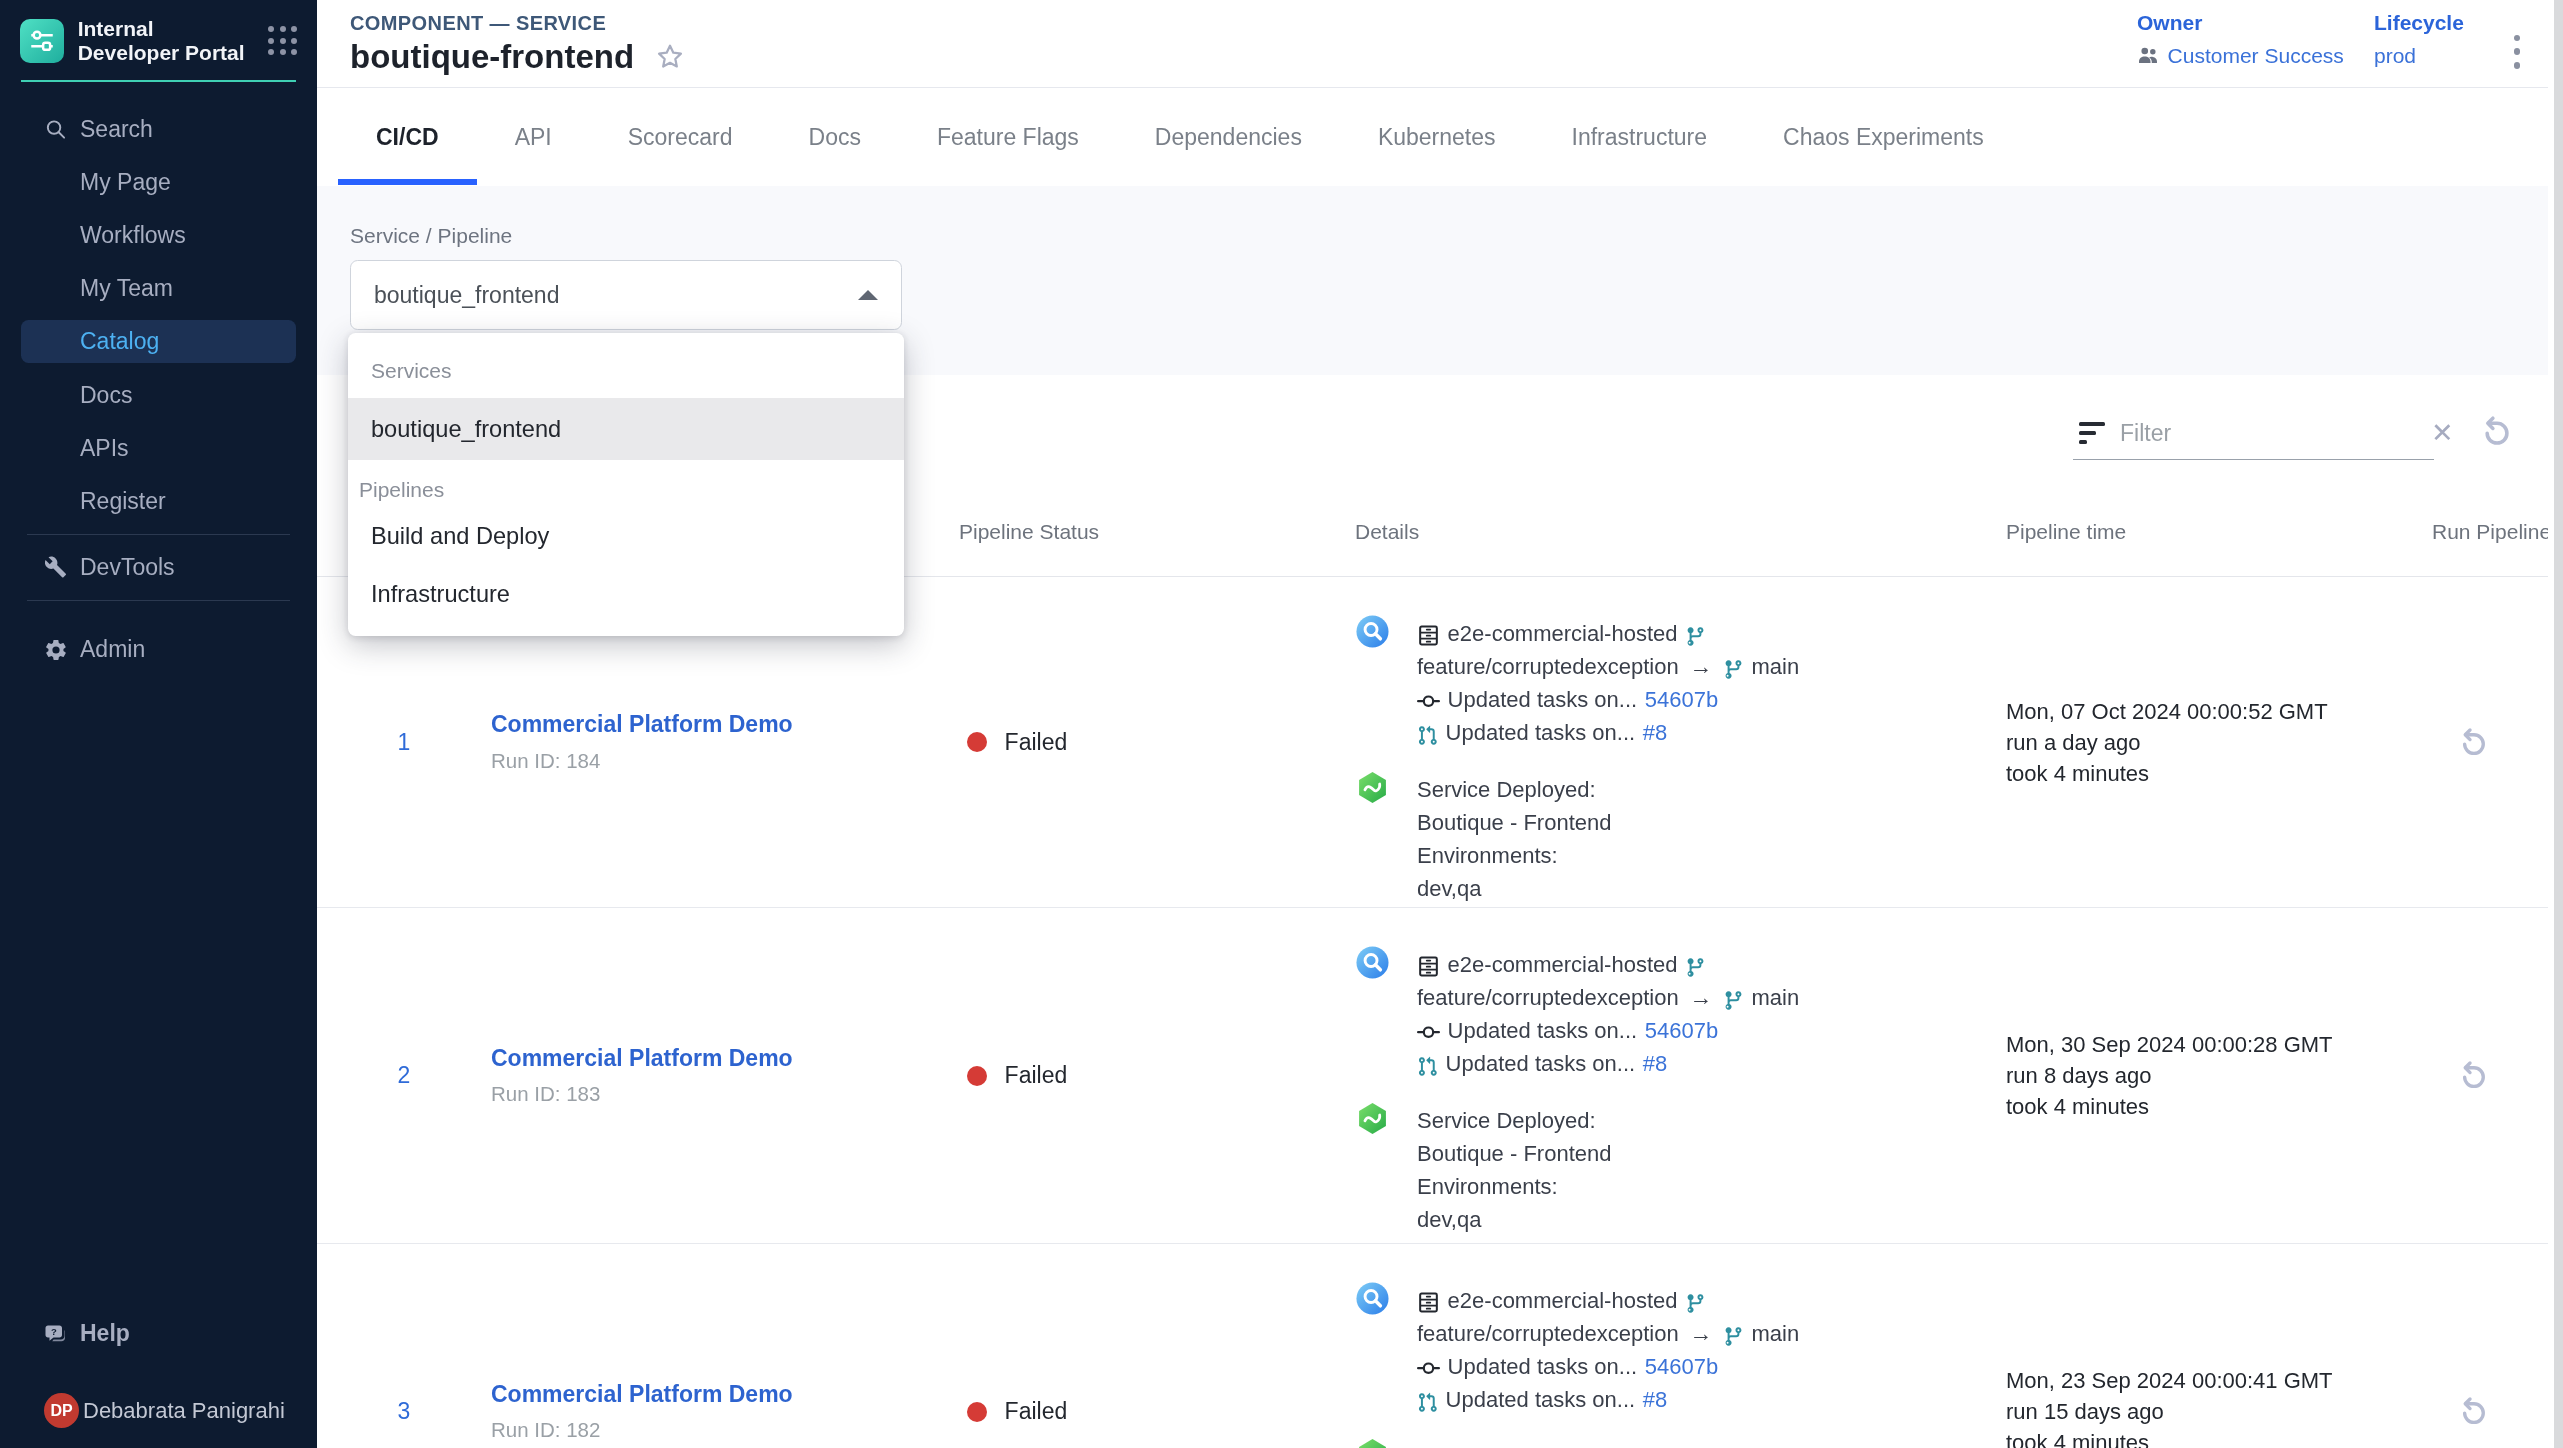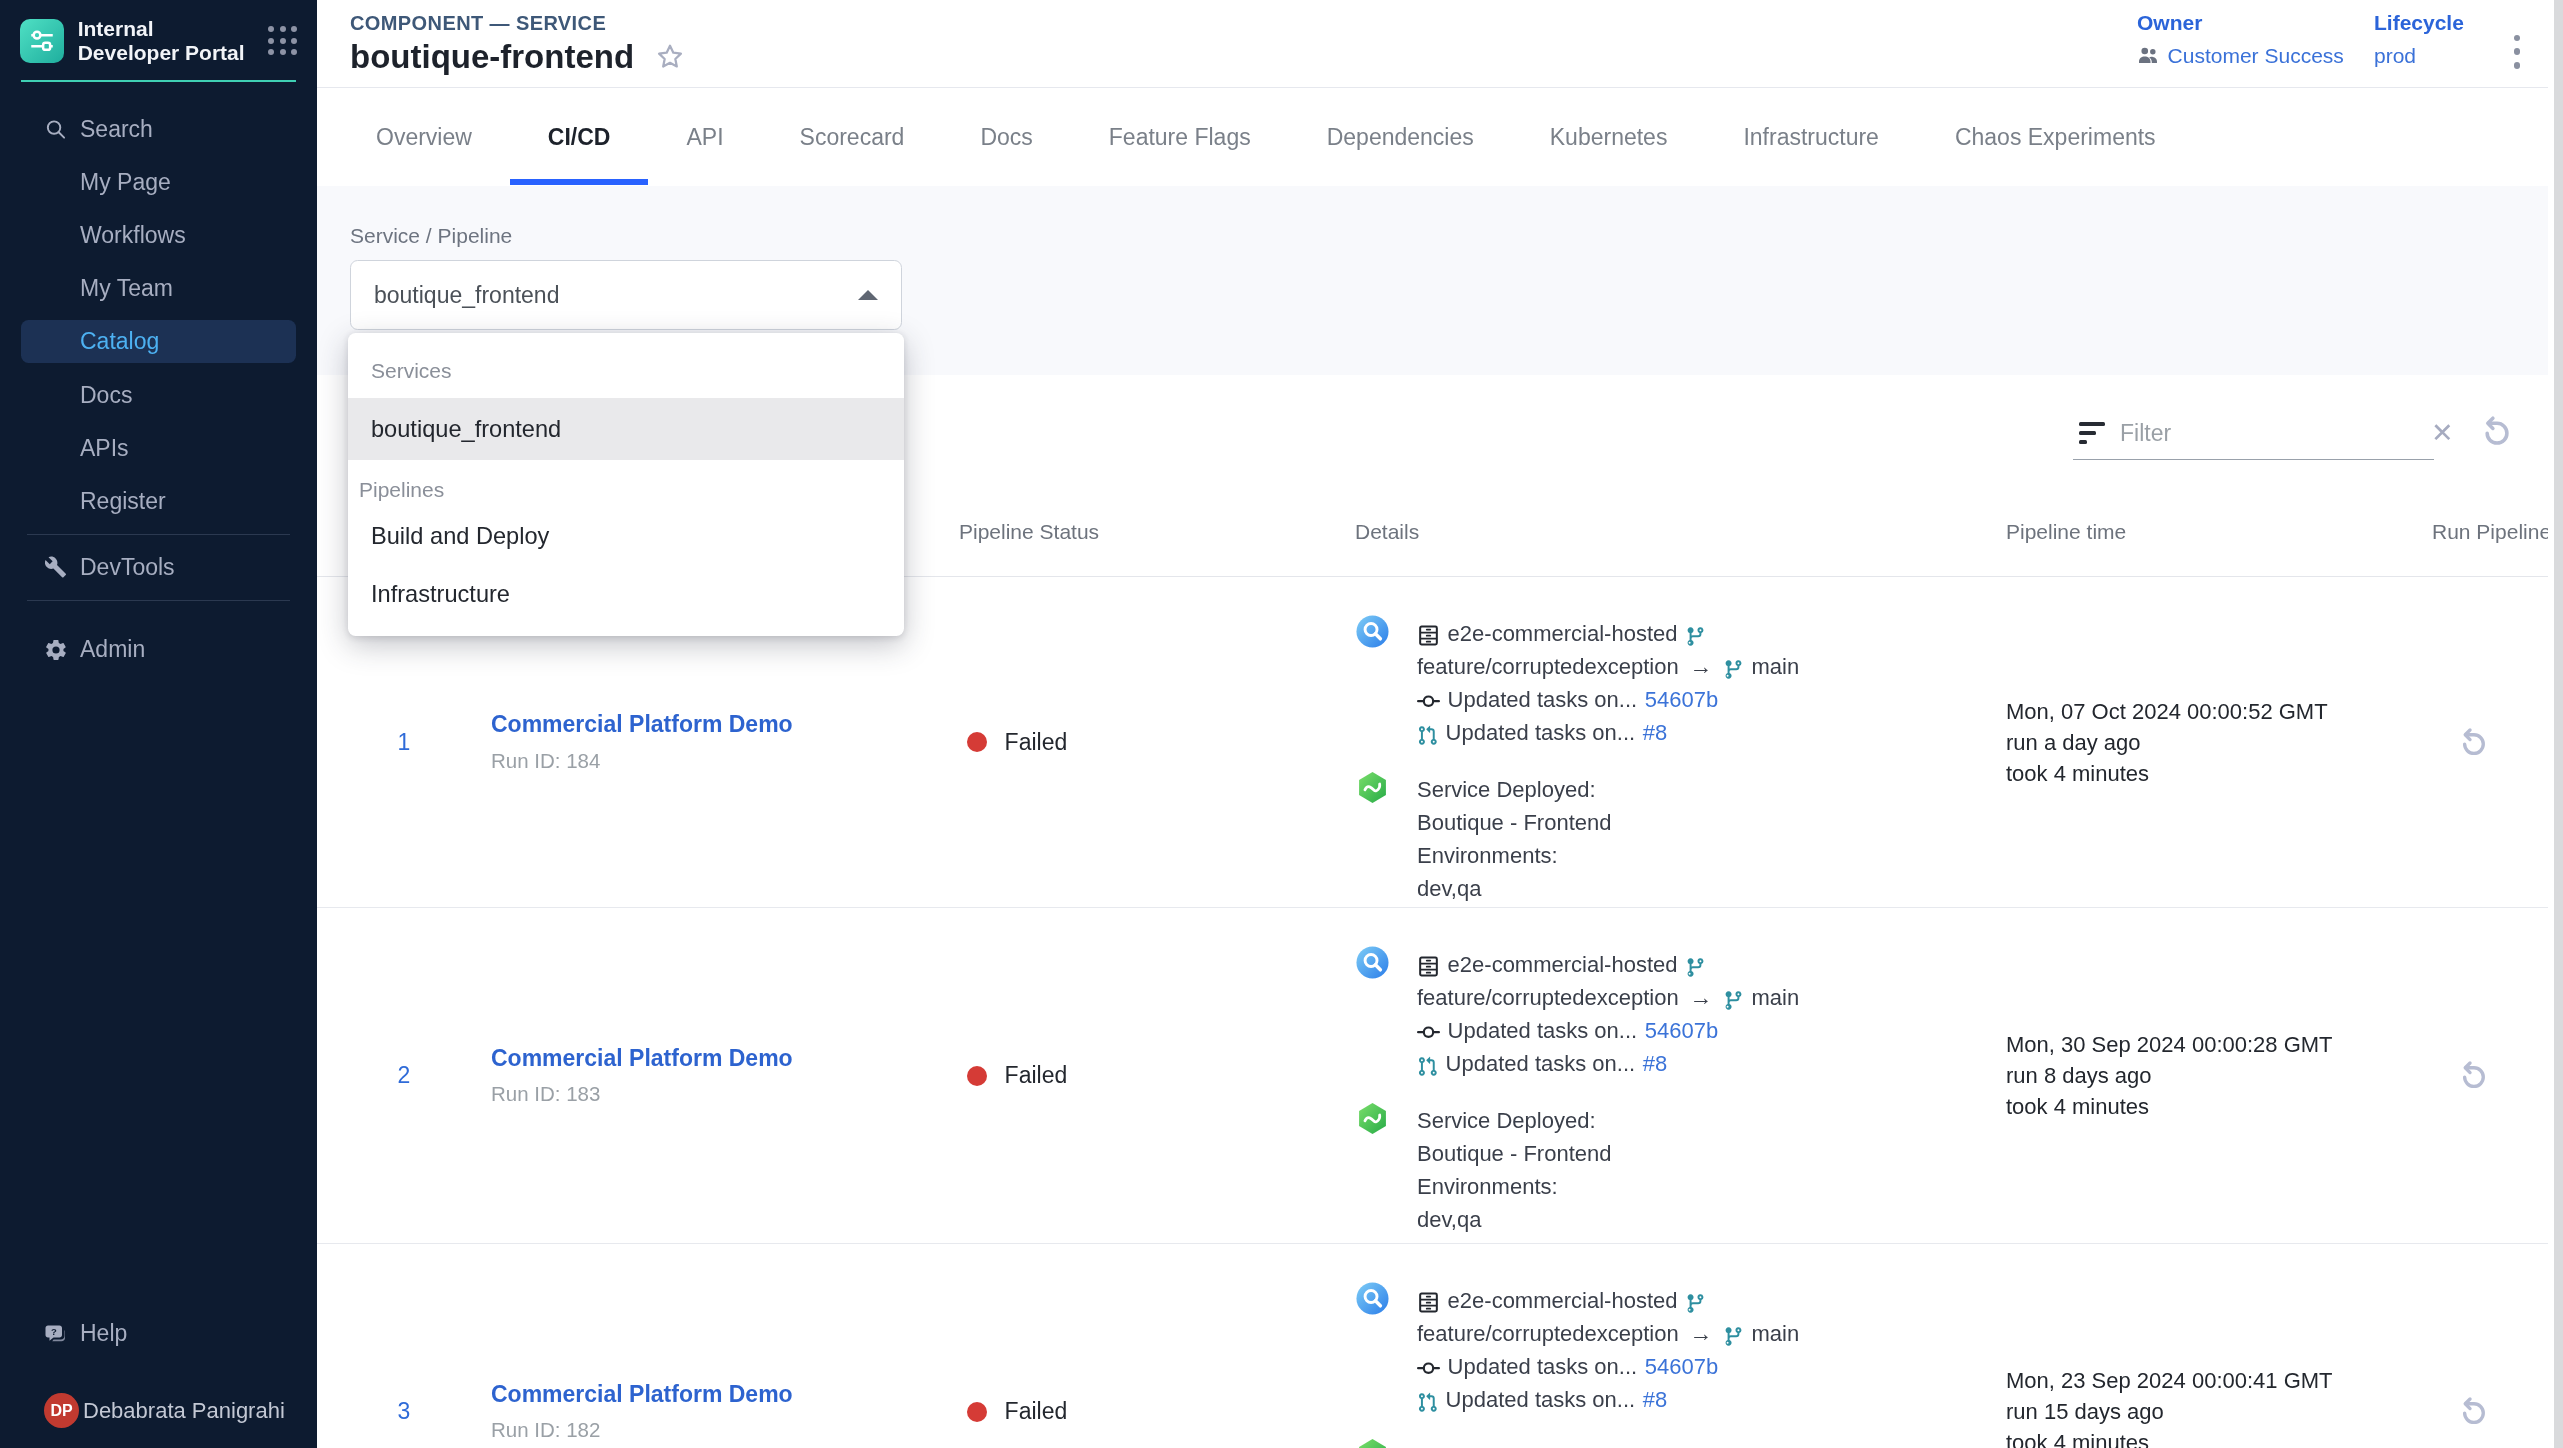--- a/index.html
+++ b/index.html
@@ -19,21 +19,21 @@
   .teal-line { height:2.3px; background:#3fd0b4; margin:0 21px; }
   .nav { padding-top:21px; }
   .s-item { height:53px; display:flex; align-items:center; padding-left:80px; position:relative;
     font-size:23px; color:#a7aec1; cursor:pointer; }
   .s-item .ico { position:absolute; left:44px; top:50%; transform:translateY(-50%); color:#a7aec1; }
   .s-item.sel { background:#1c3154; border-radius:7.6px; margin:5.3px 21px; height:43px; padding-left:59px; color:#4db1f2; }
   .s-hr { border:none; border-top:0.8px solid #2b3950; margin:6px 27px; }
   .s-item.tool { padding-left:80px; }
   .s-item.admin { margin-top:16.7px; }
   .flex-sp { flex:1; }
-  .s-item.help { margin-bottom:23px; }
+  .s-item.help { margin-bottom:23px;font-weight:bold; }
   .user-row { height:55px; display:flex; align-items:center; gap:4px; padding-left:44px; margin-bottom:10.7px; cursor:pointer; }
   .avatar { width:35px; height:35px; border-radius:50%; background:#c13a30; color:#fff;
     font-size:16px; font-weight:700; display:flex; align-items:center; justify-content:center; }
   .user-name { font-size:22px; color:#c3c8d4; }
 
   
   .main { position:absolute; left:317px; top:0; right:0; height:1449px; background:#f8f9fc; }
 
   .hdr { height:88px; background:#fff; border-bottom:0.8px solid #e6e8ee; position:relative; }
   .kicker { position:absolute; left:33px; top:12px; font-size:20px; font-weight:600; color:#3e5878; letter-spacing:0.4px; }
@@ -305,21 +305,20 @@
         </div>
     </div>
     <div class="kebab">
         <i></i>
         <i></i>
         <i></i>
       </div>
   </header>
 
   <nav class="tabs">
-    <div class="tab">Overview</div>
     <div class="tab sel">CI/CD</div>
     <div class="tab">API</div>
     <div class="tab">Scorecard</div>
     <div class="tab">Docs</div>
     <div class="tab">Feature Flags</div>
     <div class="tab">Dependencies</div>
     <div class="tab">Kubernetes</div>
     <div class="tab">Infrastructure</div>
     <div class="tab">Chaos Experiments</div>
   </nav>

